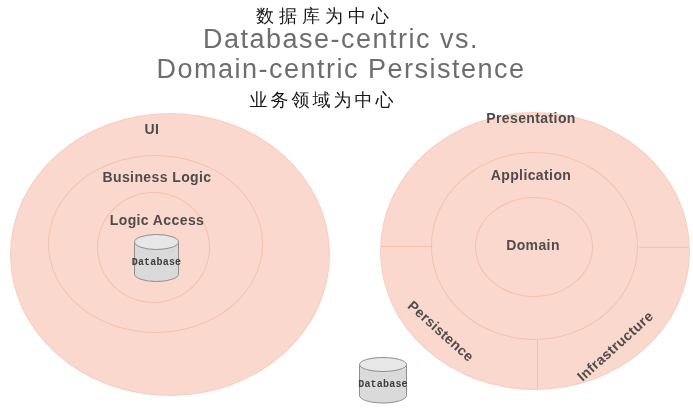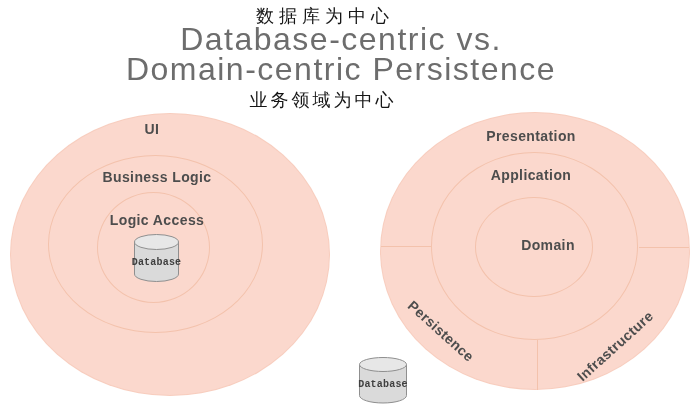--- a/index.html
+++ b/index.html
@@ -21,21 +21,21 @@
   .cn{
     position:absolute;transform:translateX(-50%);
     color:var(--annotation-text,#161616);
     font-size:18px;font-weight:400;white-space:nowrap;
   }
   .cn-top{left:325px;top:4px;letter-spacing:5px;}
   .cn-bottom{left:323px;top:88px;letter-spacing:3px;}
   .title{
     position:absolute;left:341px;top:24px;transform:translateX(-50%);
     text-align:center;color:var(--title-text,#6d6d6d);
-    font-size:32px;line-height:30px;font-weight:400;letter-spacing:1.5px;white-space:nowrap;
+    font-size:27px;line-height:30px;font-weight:400;letter-spacing:1.5px;white-space:nowrap;
   }
   .ellipse{
     position:absolute;border-radius:50%;
     background:var(--circle-fill,#fbd8cd);
     border:1px solid var(--ring-line,#f3c2ac);
     box-sizing:border-box;
   }
   .outer{border-color:rgba(243,194,172,.45);}
   .l-outer{left:10px;top:113px;width:320px;height:283px;}
   .l-middle{left:48px;top:155px;width:215px;height:178px;}
@@ -44,23 +44,23 @@
   .r-middle{left:431px;top:152px;width:207px;height:188px;}
   .r-inner{left:475px;top:197px;width:118px;height:100px;}
   .ring-label{
     position:absolute;transform:translate(-50%,-50%);
     color:var(--label-text,#4d4d4d);font-size:14px;font-weight:700;
     letter-spacing:.4px;white-space:nowrap;
   }
   .lbl-ui{left:152px;top:129px;}
   .lbl-bl{left:157px;top:177px;}
   .lbl-da{left:157px;top:220px;}
-  .lbl-pres{left:531px;top:136px;}
+  .lbl-pres{left:531px;top:118px;}
   .lbl-app{left:531px;top:175px;}
-  .lbl-dom{left:548px;top:245px;}
+  .lbl-dom{left:533px;top:245px;}
   .lbl-pers{left:441px;top:331px;transform:translate(-50%,-50%) rotate(42deg);}
   .lbl-infra{left:615px;top:346px;transform:translate(-50%,-50%) rotate(-42deg);}
   .divider{position:absolute;background:var(--ring-line,#f3c2ac);}
   .div-left{left:381px;top:246px;width:50px;height:1px;}
   .div-right{left:639px;top:247px;width:50px;height:1px;}
   .div-bottom{left:537px;top:340px;width:1px;height:50px;}
   .cylinder{position:absolute;}
   .cyl-left{left:133px;top:233px;width:47px;height:50px;}
   .cyl-right{left:358px;top:356px;width:50px;height:48px;}
   .cyl-label{

